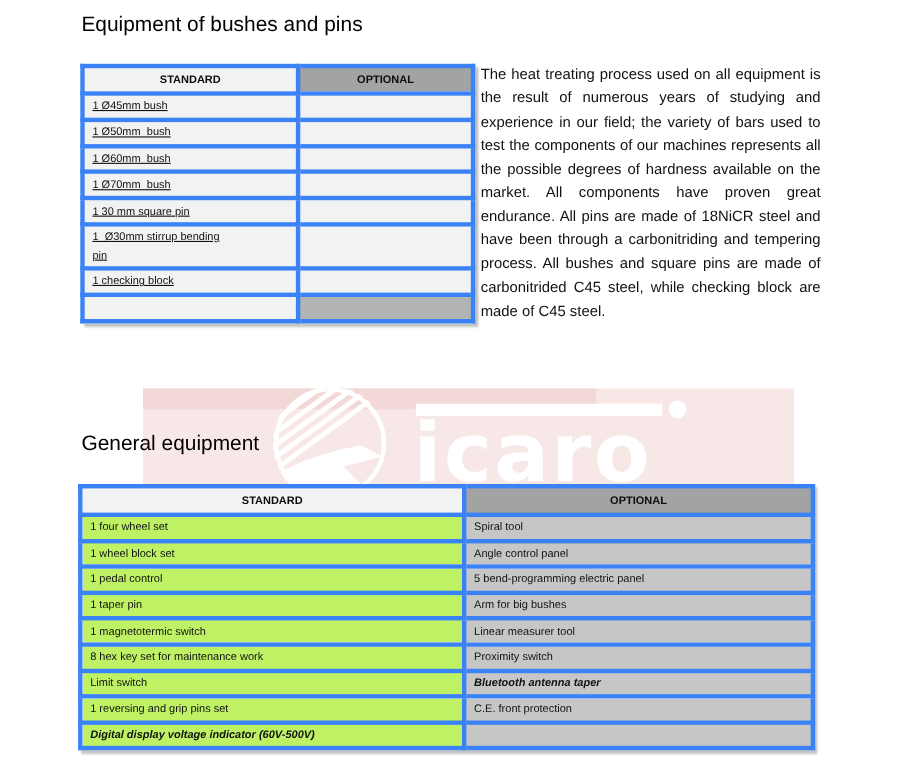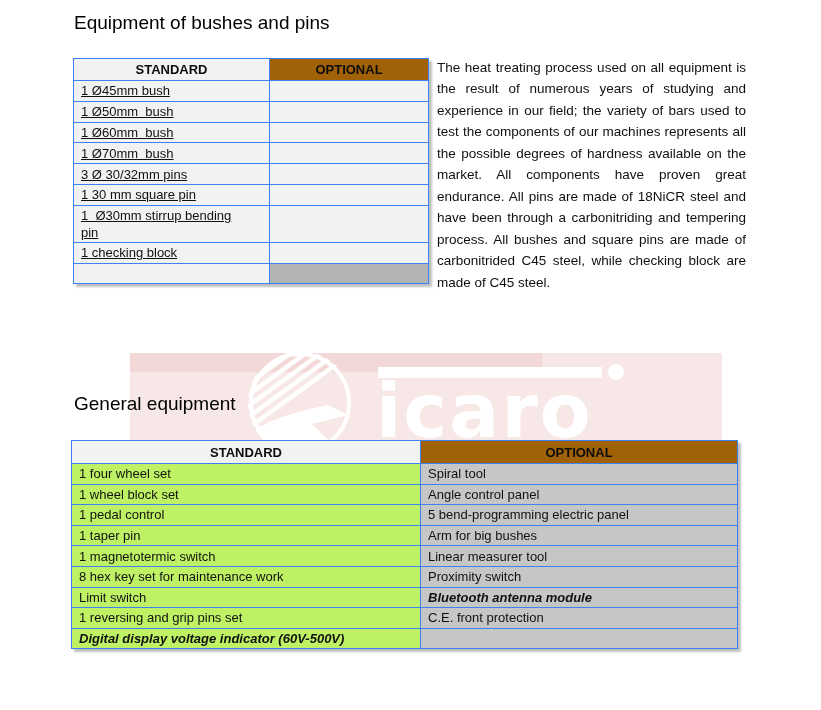--- a/index.html
+++ b/index.html
@@ -8,24 +8,24 @@
   .title{position:absolute;margin:0;font-size:19px;font-weight:normal;color:#000000;z-index:2;}
   #title1{left:74px;top:12px;}
   #title2{left:74px;top:393px;}
 
   
   .wm{position:absolute;left:130px;top:353px;width:592px;height:87px;z-index:0;}
 
   
   table.t{position:absolute;border-collapse:collapse;table-layout:fixed;background:#ffffff;z-index:1;
           box-shadow:3px 3px 2px rgba(0,0,0,0.25);}
-  table.t th,table.t td{border:1px solid #3b82f6;font-size:13px;line-height:17px;
+  table.t th,table.t td{border:4px solid #3b82f6;font-size:10px;line-height:17px;
           padding:1px 7px;white-space:pre-wrap;overflow:hidden;vertical-align:middle;}
   table.t th{font-weight:bold;text-align:center;background:#f2f2f2;color:#0d0d0d;height:19px;}
-  table.t th.gray{background:#a16207;}
+  table.t th.gray{background:#a3a3a3;}
 
   #t1{left:73px;top:58px;width:355px;}
   #t1 tbody td{background:#f2f2f2;height:17.8px;text-decoration:underline;}
   #t1 tbody td.opt{background:#f2f2f2;}
   #t1 tbody tr.last td.opt{background:#b3b3b3;}
 
   #t2{left:71px;top:440px;width:666px;}
   #t2 th{height:20px;}
   #t2 tbody td{height:17.6px;}
   #t2 tbody td.std{background:#bef264;}
@@ -91,24 +91,20 @@
       </tr>
       <tr>
         <td class="std">1 Ø60mm  bush</td>
         <td class="opt"></td>
       </tr>
       <tr>
         <td class="std">1 Ø70mm  bush</td>
         <td class="opt"></td>
       </tr>
       <tr>
-        <td class="std">3 Ø 30/32mm pins</td>
-        <td class="opt"></td>
-      </tr>
-      <tr>
         <td class="std">1 30 mm square pin</td>
         <td class="opt"></td>
       </tr>
       <tr>
         <td class="std">1  Ø30mm stirrup bending
 pin</td>
         <td class="opt"></td>
       </tr>
       <tr>
         <td class="std">1 checking block</td>
@@ -156,21 +152,21 @@
       <tr>
         <td class="std">1 magnetotermic switch</td>
         <td class="opt">Linear measurer tool</td>
       </tr>
       <tr>
         <td class="std">8 hex key set for maintenance work</td>
         <td class="opt">Proximity switch</td>
       </tr>
       <tr>
         <td class="std">Limit switch</td>
-        <td class="opt em">Bluetooth antenna module</td>
+        <td class="opt em">Bluetooth antenna taper</td>
       </tr>
       <tr>
         <td class="std">1 reversing and grip pins set</td>
         <td class="opt">C.E. front protection</td>
       </tr>
       <tr>
         <td class="std em">Digital display voltage indicator (60V-500V)</td>
         <td class="opt"></td>
       </tr>
     </tbody>

